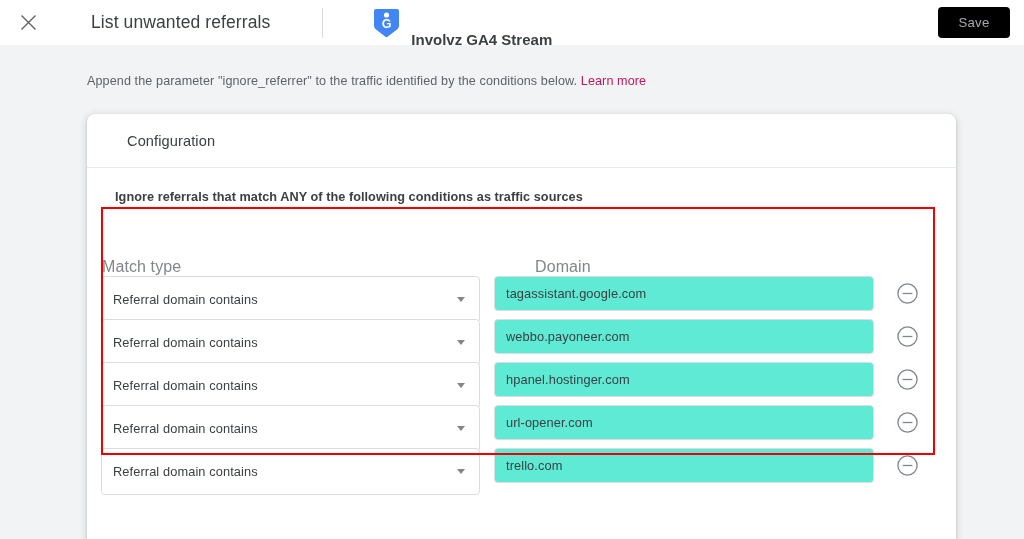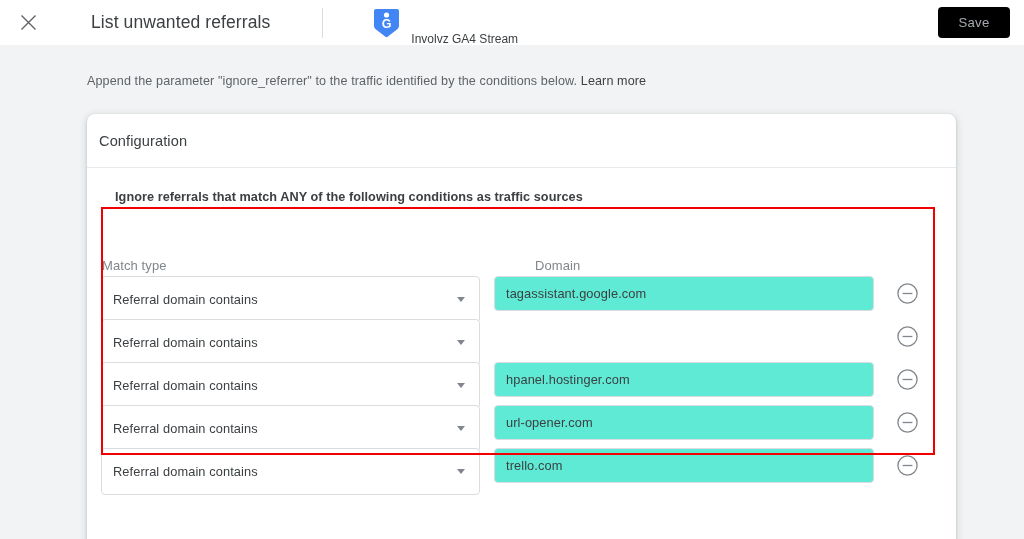--- a/index.html
+++ b/index.html
@@ -44,22 +44,22 @@
     margin-left: 20px;
   }
   .stream-block {
     display: flex;
     align-items: center;
     margin-left: 18px;
   }
   .ga-tag-icon { width: 27px; height: 30px; display: block; }
   .stream-text { margin-left: 11px; line-height: 1.15; }
   .stream-name {
-    font-size: 12px;
-    font-weight: normal;
+    font-size: 15px;
+    font-weight: bold;
     color: #3c4043;
     white-space: nowrap;
     margin-top: 48px;
   }
   .stream-id {
     font-size: 11.2px;
     color: #9aa0a6;
     margin-top: 0;
     white-space: nowrap;
   }
@@ -88,39 +88,39 @@
   }
   .intro {
     position: absolute;
     left: 87px; top: 29px;
     font-size: 12.6px;
     color: #5f6368;
     letter-spacing: .1px;
     white-space: nowrap;
   }
   .intro a {
-    color: #404040;
+    color: #be185d;
     text-decoration: none;
   }
 
   
   .card {
     position: absolute;
     left: 87px; top: 69px;
     width: 869px; height: 439px;
     background: #ffffff;
     border-radius: 8px;
     box-shadow: 0 1px 2px 0 rgba(60,64,67,.30), 0 2px 6px 2px rgba(60,64,67,.12);
   }
   .card-header {
     height: 54px;
     border-bottom: 1px solid #e8eaed;
     display: flex;
     align-items: center;
-    padding-left: 12px;
+    padding-left: 40px;
   }
   .card-header-title {
     font-size: 14.6px;
     color: #3c4043;
     letter-spacing: .1px;
   }
   .card-body { position: relative; padding: 0 28px; }
   .section-heading {
     margin-top: 22px;
     font-size: 12.7px;
@@ -144,21 +144,21 @@
     position: absolute;
     left: 108px; top: 212px;
     width: 820px;
   }
   .field-labels {
     position: relative;
     height: 19px;
   }
   .field-label {
     position: absolute;
-    font-size: 13px;
+    font-size: 16px;
     color: #80868b;
     letter-spacing: .1px;
     text-align: center;
   }
   .lbl-match { left: 1px; top: 1px; }
   .lbl-domain { left: 394px; top: 1px; padding-left: 40px; }
 
   .cond-row {
     position: relative;
     height: 43px;
@@ -288,20 +288,23 @@
             </svg>
           </span>
         </div>
       </div>
 
       <div class="cond-row">
         <div class="select-box">
           <span class="select-value">Referral domain contains</span>
           <span class="caret"></span>
         </div>
+        <div class="text-box">
+          <span class="text-value">webbo.payoneer.com</span>
+        </div>
         <div class="remove-btn">
           <span>
             <svg width="23" height="23" viewBox="0 0 23 23">
               <circle cx="11.5" cy="11.5" r="9.6" fill="none" stroke="#80868b" stroke-width="1.3"></circle>
               <line x1="6.6" y1="11.5" x2="16.4" y2="11.5" stroke="#80868b" stroke-width="1.3"></line>
             </svg>
           </span>
         </div>
       </div>
 

